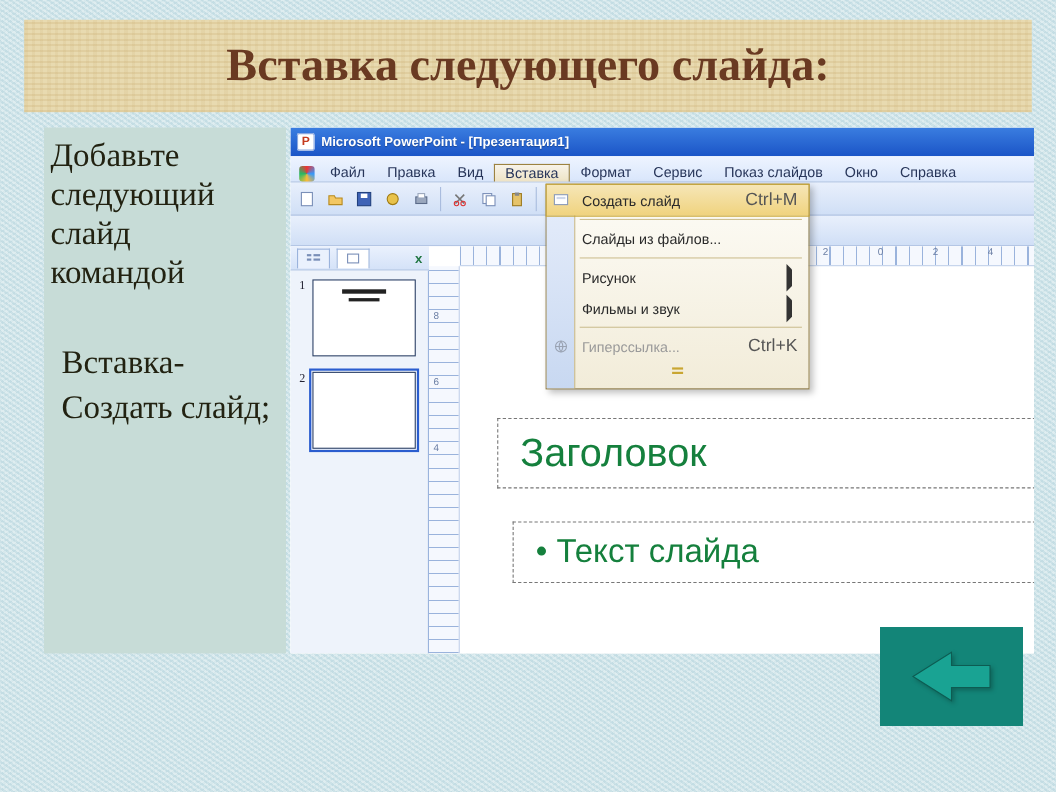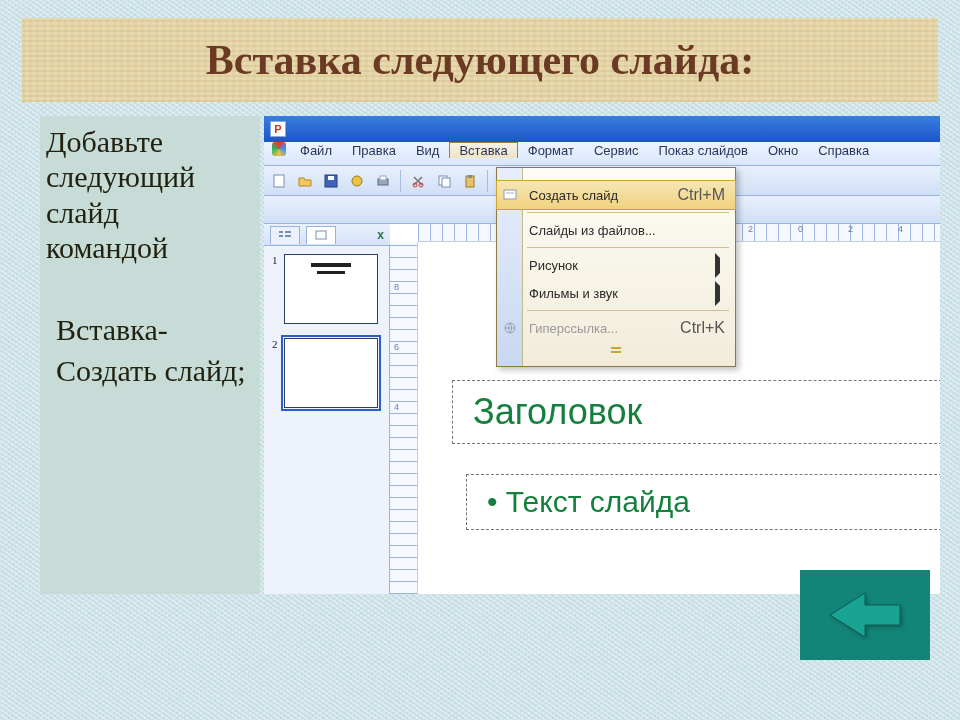--- a/index.html
+++ b/index.html
@@ -52,21 +52,21 @@
       width: 16px; height: 16px; background: #fff; border-radius: 2px; display: inline-flex;
       align-items: center; justify-content: center; color: #c43a1e; font-weight: 700; font-size: 11px;
       font-family: Arial, sans-serif; box-shadow: 0 0 0 1px #8aa7e0 inset;
     }
     .titlebar .title { font-weight: 700; text-shadow: 0 1px 1px rgba(0,0,0,.3); }
 
     
     .menubar {
       height: 24px; background: linear-gradient(#eef4ff,#d9e6fb);
       border-bottom: 1px solid #9ab3dc;
-      display: flex; align-items: flex-start; padding-left: 4px; gap: 0;
+      display: flex; align-items: flex-end; padding-left: 4px; gap: 0;
     }
     .menubar .office-ball {
       width: 22px; display: flex; align-items: center; justify-content: center;
     }
     .menubar .office-ball .ball {
       width: 14px; height: 14px; border-radius: 3px;
       background: conic-gradient(#e33,#39f,#fb3,#2b6,#e33);
     }
     .menubar .menu-item {
       padding: 0 9px; display: flex; align-items: center; color: #28365a;
@@ -171,21 +171,21 @@
     }
     .dropdown .bar { position: absolute; left: 0; top: 0; bottom: 0; width: 26px;
       background: linear-gradient(#e7eefb,#c8d8f1); border-right: 1px solid #c7b98c; }
     .dd-item {
       position: relative; display: flex; align-items: center; height: 28px;
       padding-left: 32px; padding-right: 10px; font-size: 13px; color: #2a2a2a;
     }
     .dd-item .shortcut { margin-left: auto; color: #555; font-size: 16px; }
     .dd-item .arrow { margin-left: auto; }
     .dd-item .arrow::after { content: ""; border: 5px solid transparent; border-left-color: #333; }
-    .dd-item.hover { background: linear-gradient(#f6e6b7,#f0d37e); outline: 1px solid #c9a632; margin-top: 13px; }
+    .dd-item.hover { background: linear-gradient(#f6e6b7,#f0d37e); outline: 1px solid #c9a632; }
     .dd-item.disabled { color: #9a9a9a; justify-content: flex-end; }
     .dd-sep { height: 1px; background: #cdbf92; margin: 3px 6px 3px 30px; }
     .dd-expand { height: 18px; display: flex; align-items: center; justify-content: center; }
     .dd-expand .chev::after { content: ""; display: block; width: 14px; height: 8px;
       background:
         linear-gradient(#c9a632,#c9a632) center 0/10px 2px no-repeat,
         linear-gradient(#c9a632,#c9a632) center 4px/10px 2px no-repeat; }
     .dd-icon { position: absolute; left: 4px; width: 18px; height: 18px; display: flex; align-items: center; justify-content: center; }
 
     
@@ -210,20 +210,21 @@
   <div>Добавьте следующий слайд</div>
   <div>командой</div>
   <div class="command bold">Вставка-</div>
   <div class="command" style="margin-top:6px;">Создать слайд;</div>
 </div>
 
 <div class="shot">
 
   <div class="titlebar">
     <span class="pp-badge">P</span>
+    <span class="title">Microsoft PowerPoint - [Презентация1]</span>
   </div>
 
   <div class="menubar">
     <div class="office-ball">
         <div class="ball"></div>
       </div>
     <div class="menu-item">
         <span>Файл</span>
       </div>
     <div class="menu-item">

